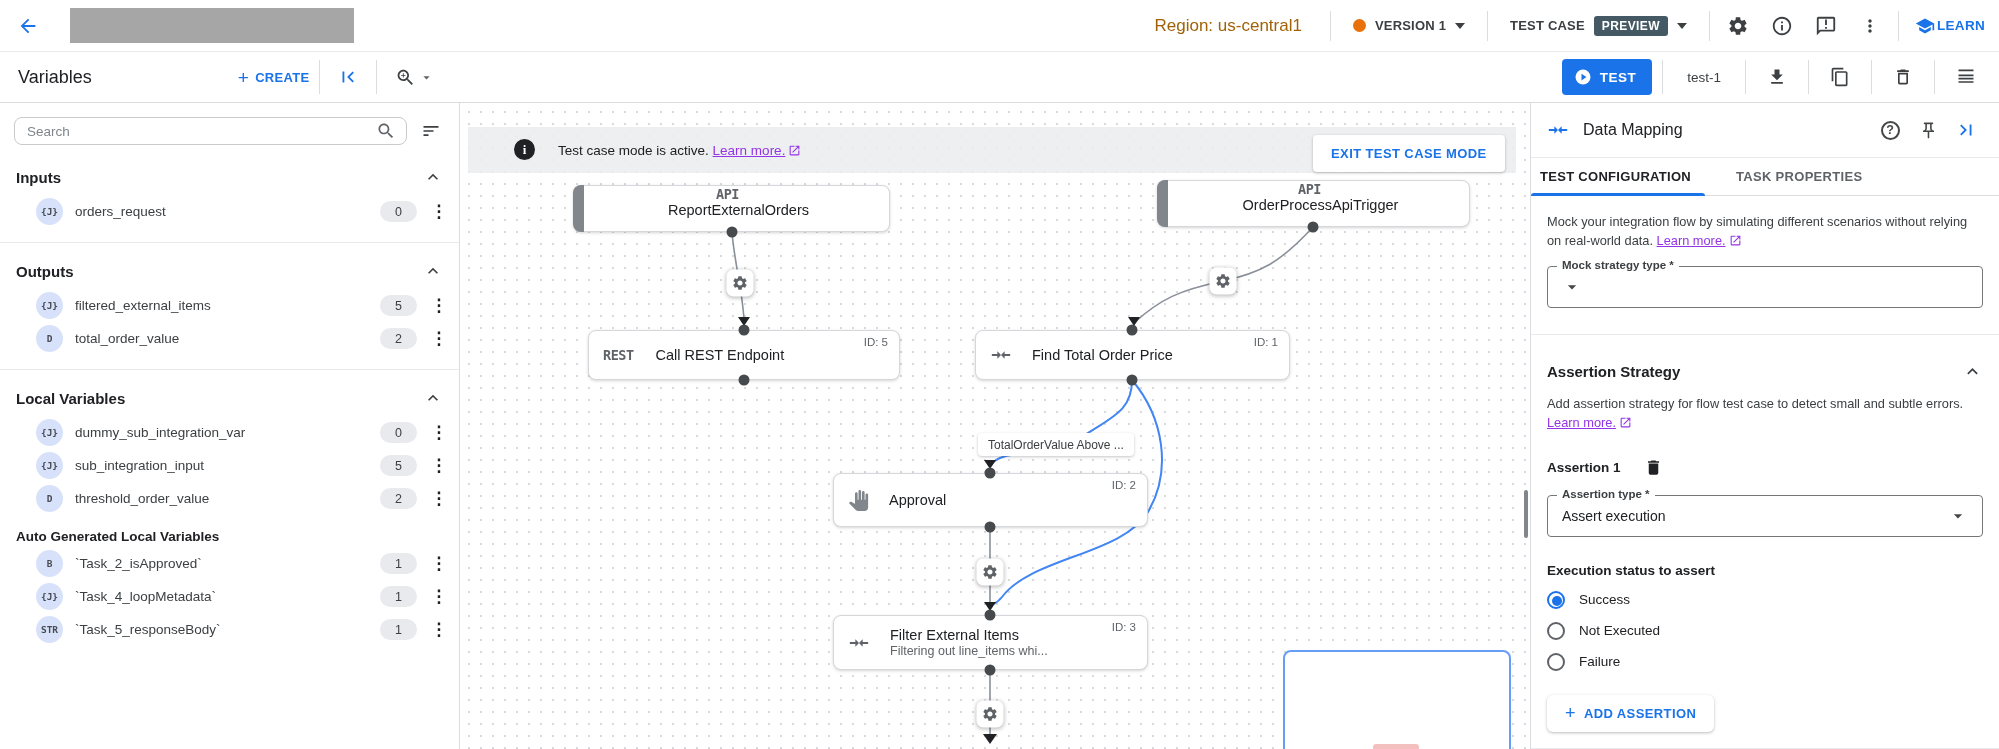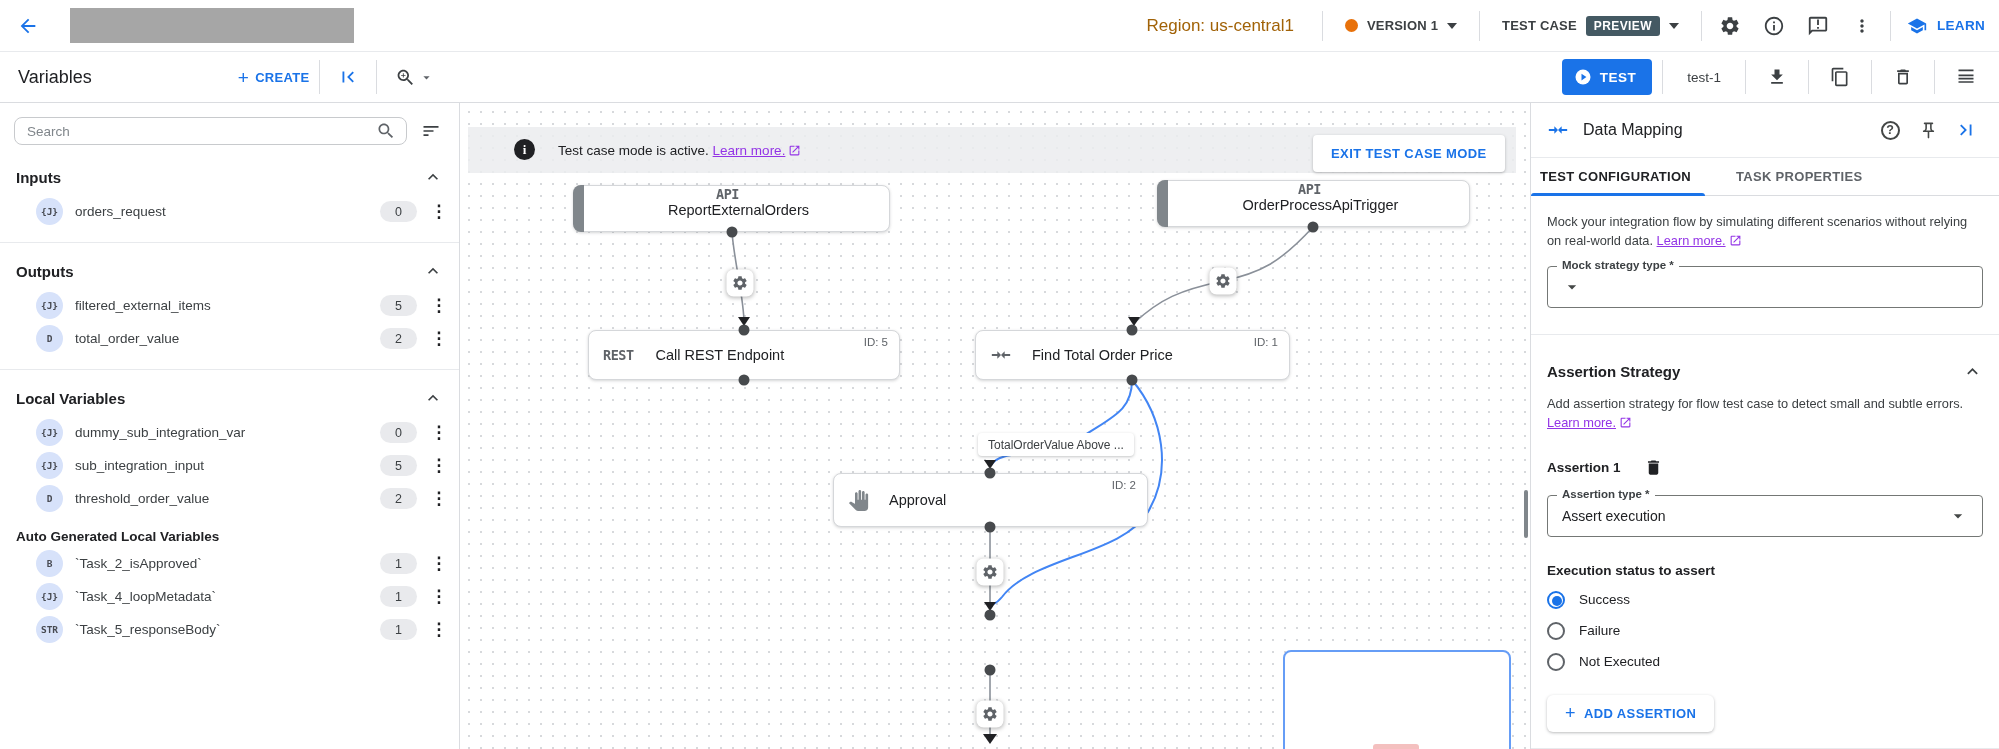--- a/index.html
+++ b/index.html
@@ -16,21 +16,21 @@
   .redacted { width:284px; height:35px; background:#a6a6a6; margin-left:22px; }
   .topbar-right { margin-left:auto; display:flex; align-items:center; height:100%; padding-right:14px; }
   .region { font-size:17px; color:#a16207; margin-right:22px;padding-left:42px; }
   .tb-divider { width:1px; height:30px; background:#dadce0; margin:0 6px; }
   .version-group, .testcase-group { display:flex; align-items:center; gap:9px; padding:0 16px; cursor:pointer; }
   .version-dot { width:13px; height:13px; border-radius:50%; background:#e8710a; }
   .version-label, .testcase-label { font-size:13px; font-weight:700; color:#3c4043; letter-spacing:.2px; }
   .preview-badge { background:#445963; color:#fff; font-size:12px; font-weight:700; padding:3px 8px; border-radius:3px; letter-spacing:.4px; }
   .caret-down { width:0; height:0; border-left:5px solid transparent; border-right:5px solid transparent; border-top:6px solid #3c4043; }
   .tb-iconbtn { width:44px; height:40px; display:flex; align-items:center; justify-content:center; cursor:pointer; }
-  .learn-link { display:flex; align-items:center; gap:10px; color:#1a73e8; font-size:13.5px; font-weight:700; letter-spacing:.3px; margin-left:10px; cursor:pointer; }
+  .learn-link { display:flex; align-items:center; gap:2px; color:#1a73e8; font-size:13.5px; font-weight:700; letter-spacing:.3px; margin-left:10px; cursor:pointer; }
 
   
   .toolbar { height:52px; display:flex; align-items:center; border-top:1px solid #e8eaed; border-bottom:1px solid #dadce0; position:relative; }
   .page-title { font-size:18px; color:#202124; margin-left:18px; }
   .create-btn { display:flex; align-items:center; gap:6px; color:#1a73e8; font-size:13px; font-weight:700; letter-spacing:.3px; margin-left:146px; cursor:pointer; }
   .plus-glyph { font-size:19px; font-weight:400; line-height:1; }
   .tl-divider { width:1px; height:34px; background:#dadce0; margin:0 10px; }
   .collapse-left-btn { width:36px; height:36px; display:flex; align-items:center; justify-content:center; cursor:pointer; }
   .zoom-group { display:flex; align-items:center; gap:3px; cursor:pointer; margin-left:8px; }
   .toolbar-right { margin-left:auto; display:flex; align-items:center; padding-right:12px; }
@@ -392,20 +392,33 @@
     <div class="node" style="left:373px;top:370px;width:315px;height:54px;">
       <span class="node-icon">
         <svg width="21" height="21" viewBox="0 0 24 24">
             <path fill="#80868b" d="M23 5.5V20c0 2.2-1.8 4-4 4h-7.3c-1.08 0-2.1-.43-2.85-1.19L1 14.83s1.26-1.23 1.3-1.25c.22-.19.49-.29.79-.29.22 0 .42.06.6.16.04.01 4.31 2.46 4.31 2.46V4c0-.83.67-1.5 1.5-1.5S11 3.17 11 4v7h1V1.5c0-.83.67-1.5 1.5-1.5S15 .67 15 1.5V11h1V2.5c0-.83.67-1.5 1.5-1.5s1.5.67 1.5 1.5V11h1V5.5c0-.83.67-1.5 1.5-1.5s1.5.67 1.5 1.5z"></path>
           </svg>
       </span>
       <span class="node-title">Approval</span>
       <span class="node-id">ID: 2</span>
     </div>
 
+    <div class="node" style="left:373px;top:512px;width:315px;height:55px;">
+      <span class="node-icon">
+        <svg width="22" height="22" viewBox="0 0 24 24">
+            <path class="ico-gray" d="M2 13h6v3l4-4-4-4v3H2v2z"></path>
+            <path class="ico-gray" d="M22 11h-6V8l-4 4 4 4v-3h6v-2z"></path>
+          </svg>
+      </span>
+      <span>
+        <span class="node-title" style="display:block;">Filter External Items</span>
+        <span class="node-sub" style="display:block;">Filtering out line_items whi...</span>
+      </span>
+      <span class="node-id">ID: 3</span>
+    </div>
 
     <span class="edge-dot" style="left:272px;top:129px;"></span>
     <span class="edge-dot" style="left:853px;top:124px;"></span>
     <span class="edge-dot" style="left:284px;top:227px;"></span>
     <span class="edge-dot" style="left:284px;top:277px;"></span>
     <span class="edge-dot" style="left:672px;top:227px;"></span>
     <span class="edge-dot" style="left:672px;top:277px;"></span>
     <span class="edge-dot" style="left:530px;top:370px;"></span>
     <span class="edge-dot" style="left:530px;top:424px;"></span>
     <span class="edge-dot" style="left:530px;top:512px;"></span>
@@ -514,25 +527,25 @@
       </div>
 
       <div class="group-label">Execution status to assert</div>
 
       <div class="radio-row">
         <span class="radio selected"></span>
         <span class="radio-label">Success</span>
       </div>
       <div class="radio-row">
         <span class="radio"></span>
-        <span class="radio-label">Failure</span>
+        <span class="radio-label">Not Executed</span>
       </div>
       <div class="radio-row">
         <span class="radio"></span>
-        <span class="radio-label">Not Executed</span>
+        <span class="radio-label">Failure</span>
       </div>
 
       <button class="add-assert-btn">
         <span style="font-size:18px;font-weight:400;line-height:1;">+</span>
         <span>ADD ASSERTION</span>
       </button>
 
       <div class="bottom-divider"></div>
     </div>
   </div>

